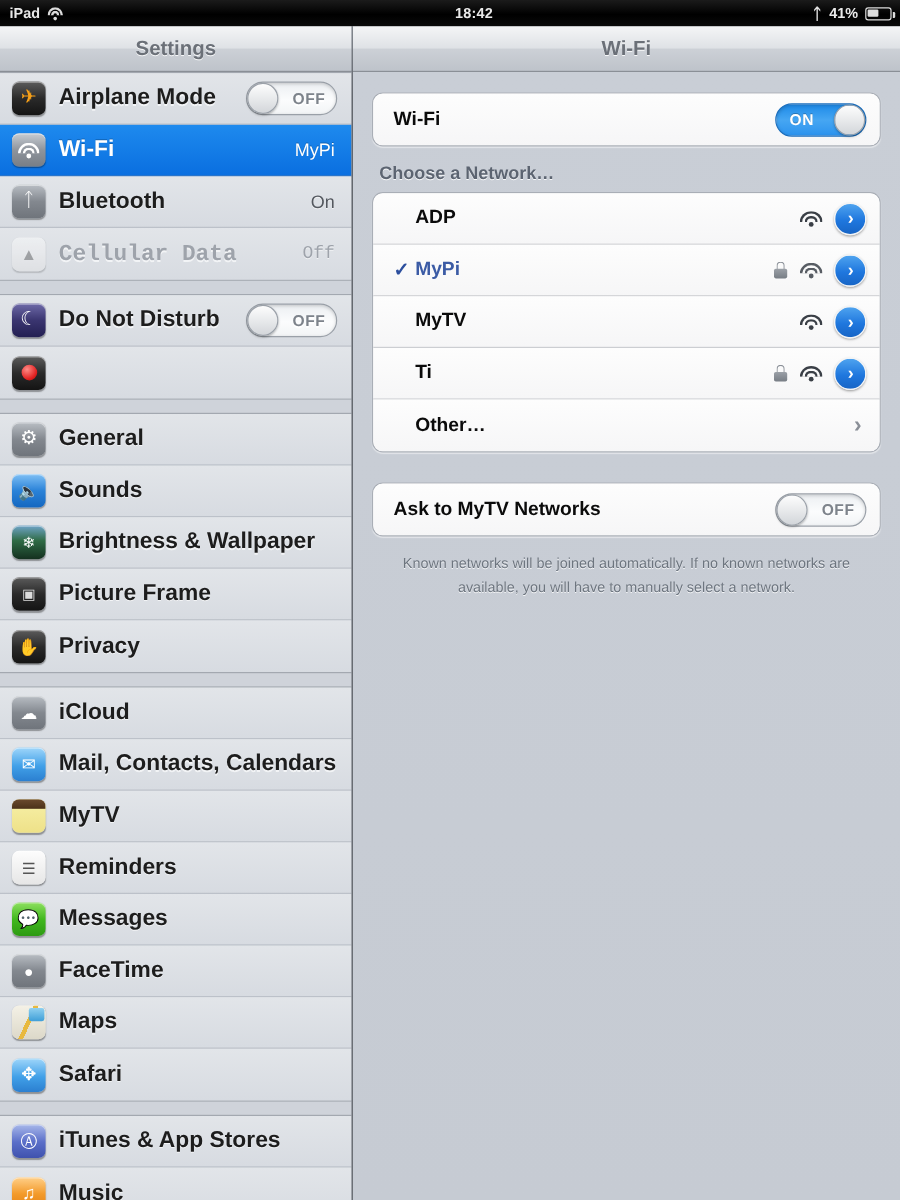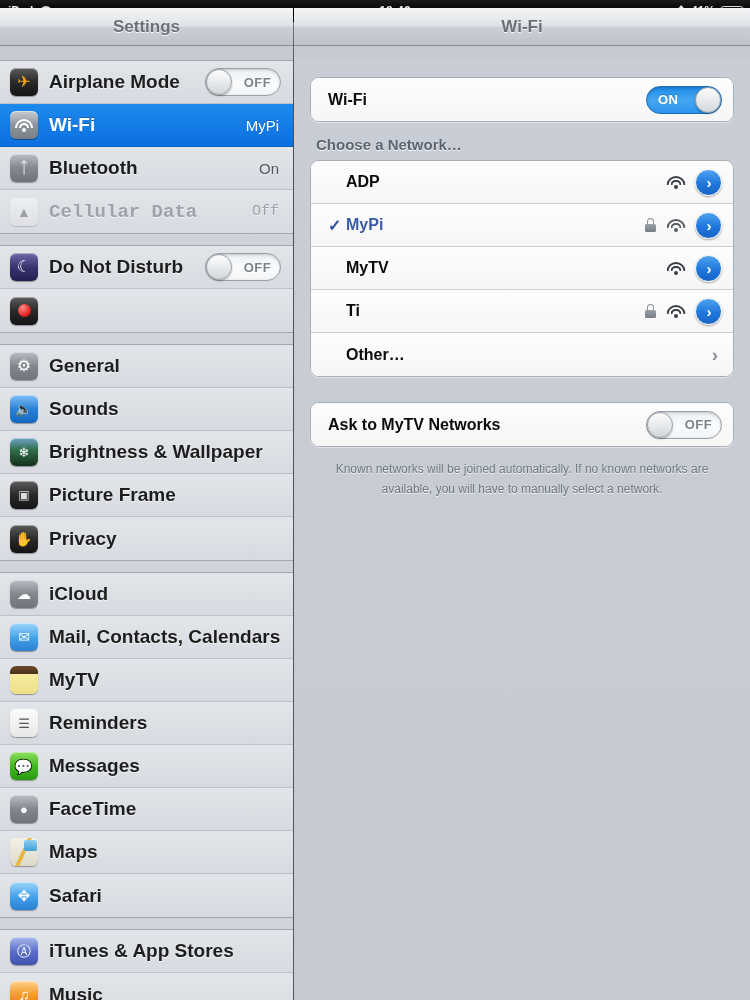--- a/index.html
+++ b/index.html
@@ -41,21 +41,21 @@
     content:""; position:absolute; right:-4px; top:3px; width:2px; height:5px;
     background:#dcdcdc; border-radius:0 1px 1px 0;
   }
   .battery span {
     position:absolute; left:1.4px; top:1.4px; bottom:1.4px; width:45%;
     background:#dcdcdc; border-radius:1px;
   }
 
   
   .navbar {
-    position:absolute; top:8px; height:38px;
+    position:absolute; top:22px; height:38px;
     background:linear-gradient(to bottom,#f4f5f6 0%,#dfe2e6 48%,#ccd0d6 52%,#bec3ca 100%);
     border-bottom:1px solid #8a8f96;
     display:flex; align-items:center; justify-content:center;
   }
   .navbar .title {
     font-size:17px; font-weight:bold; color:#6b7078;
     text-shadow:0 1px 0 rgba(255,255,255,.85);
   }
   #nav-left  { left:0;   width:293px; }
   #nav-right { left:294px; width:456px; }

